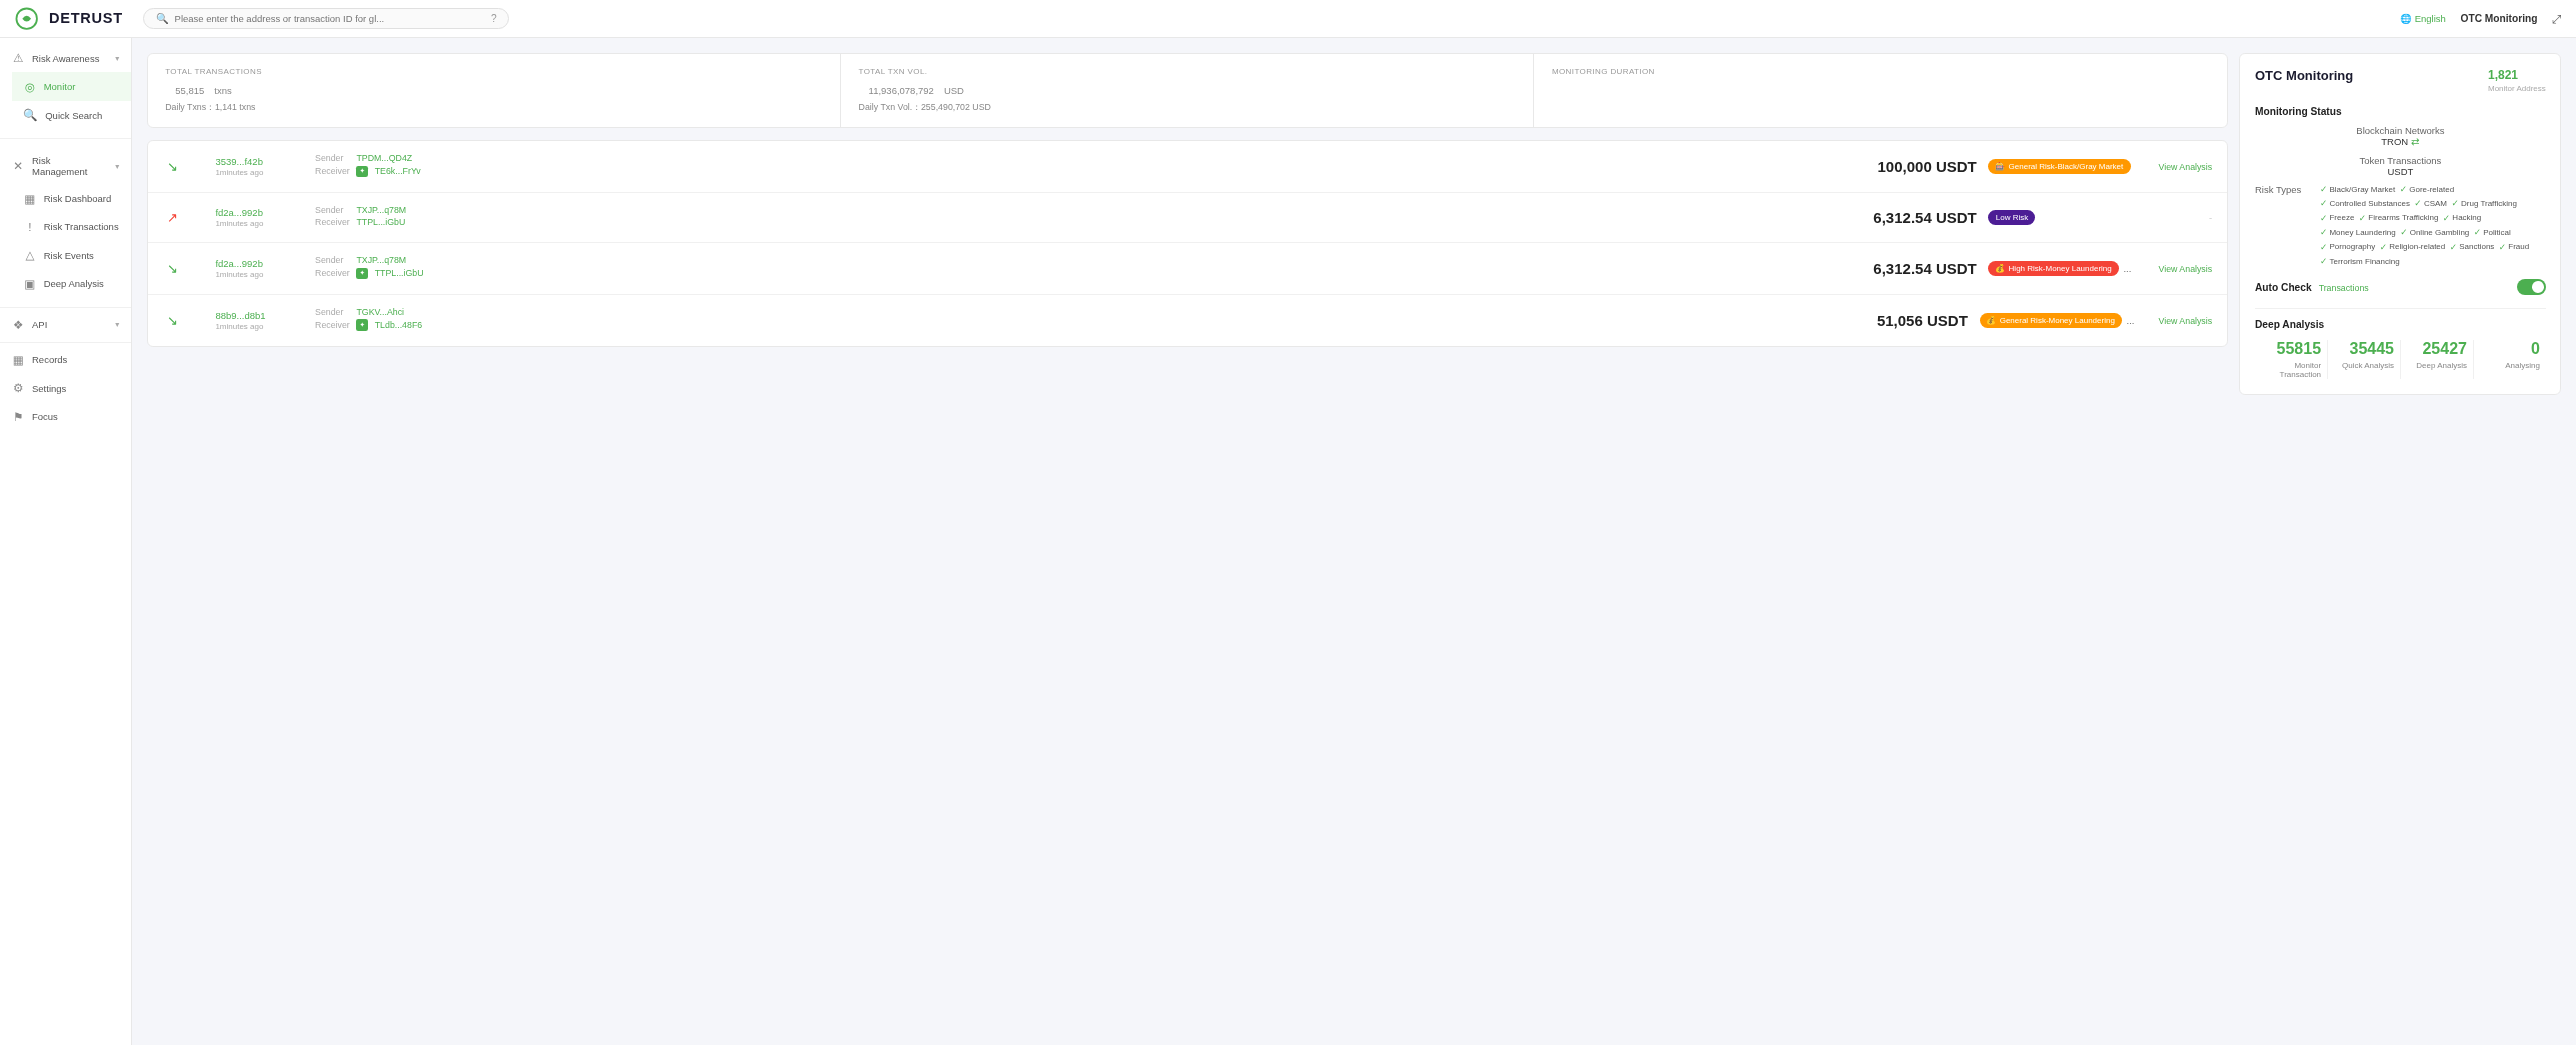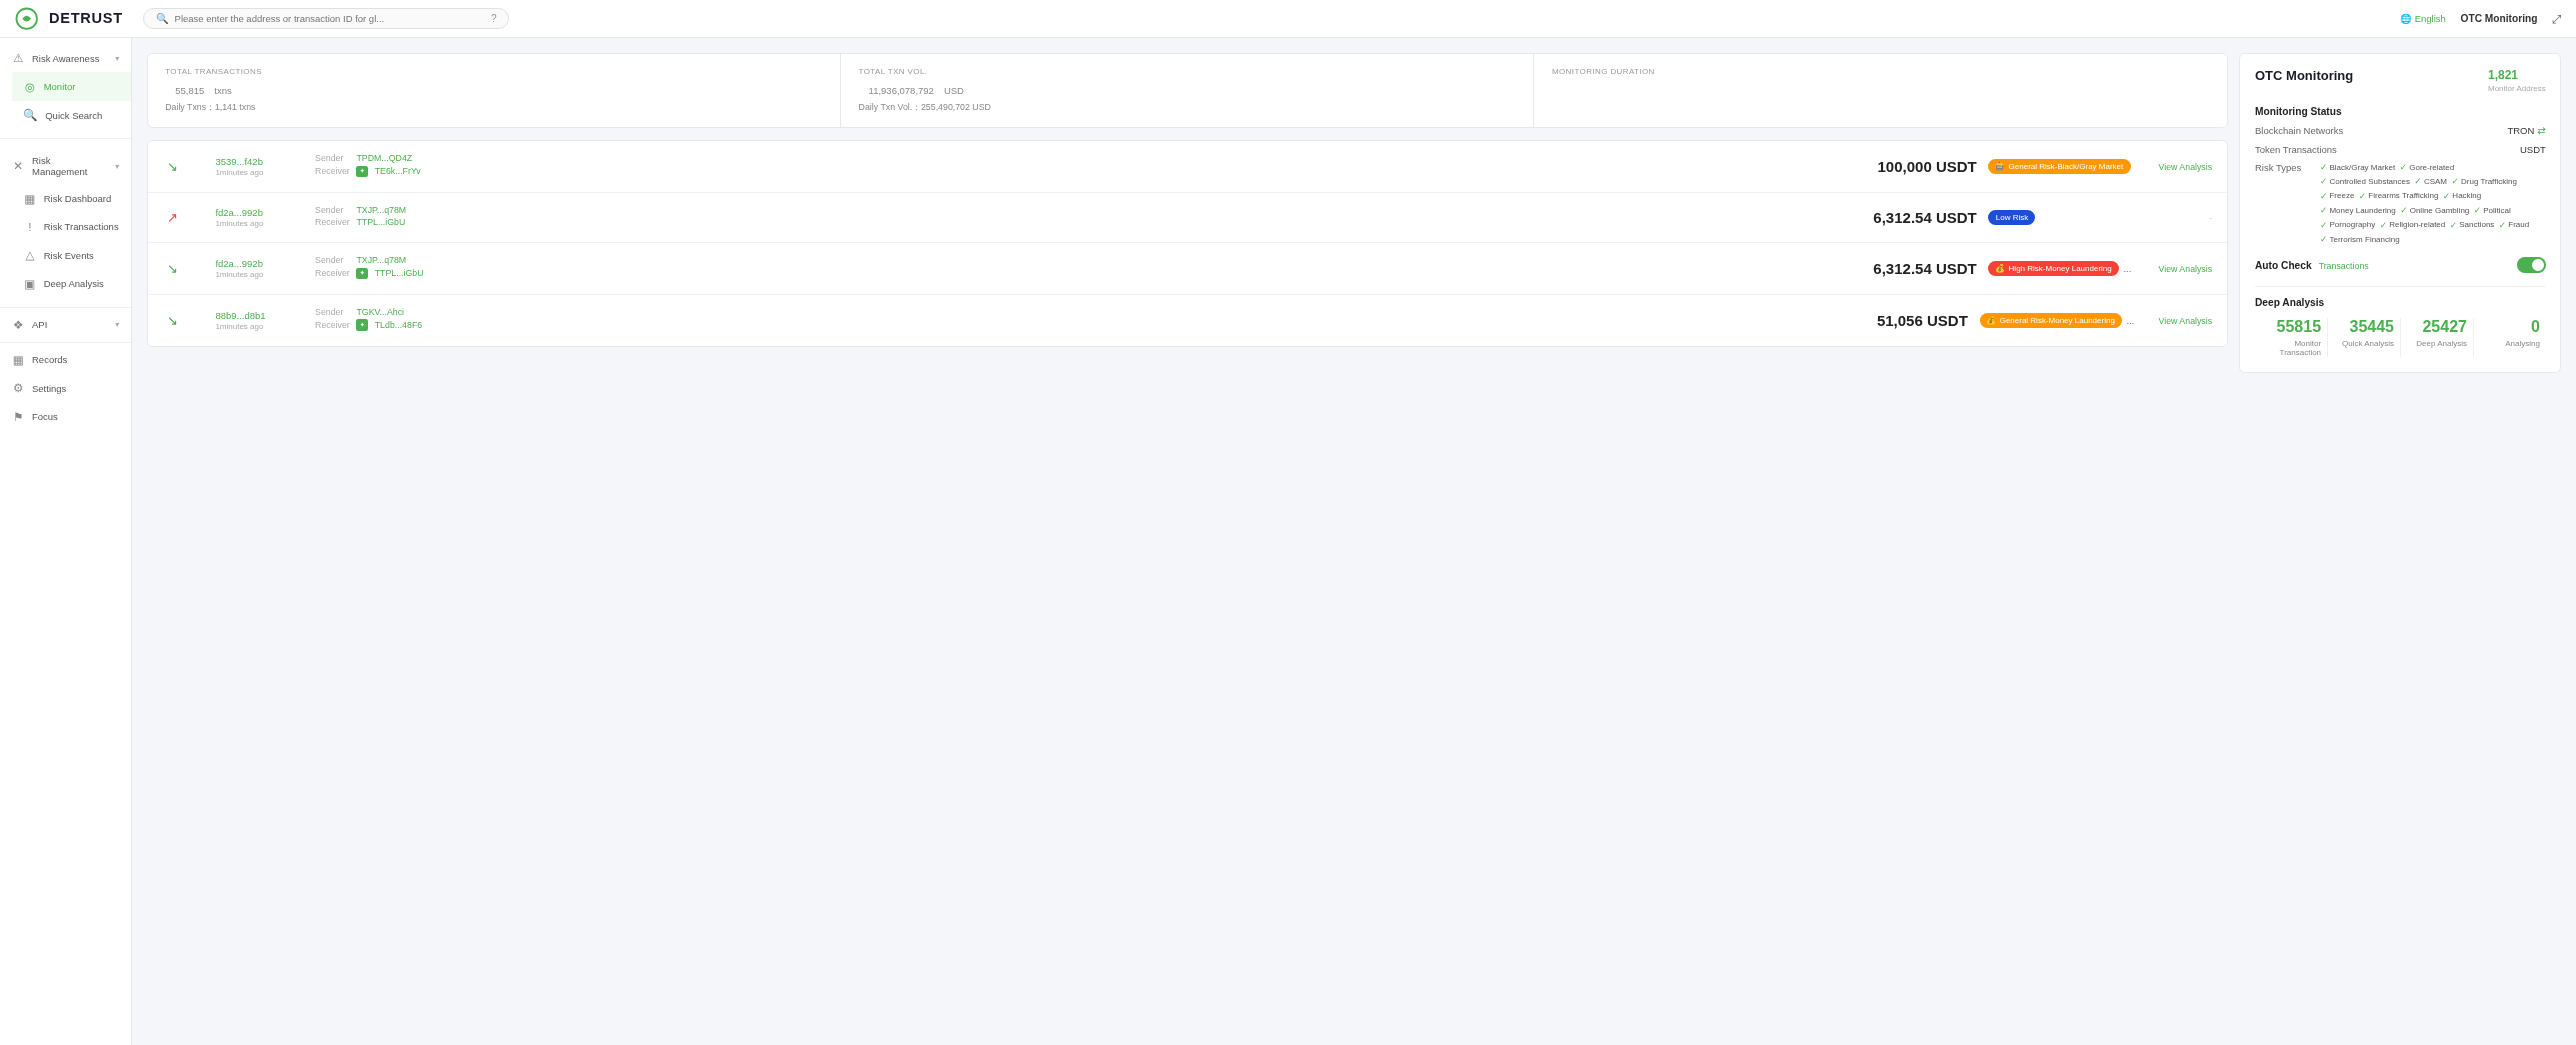--- a/index.html
+++ b/index.html
@@ -83,36 +83,36 @@
     .txn-time { color: #aaa; font-size: 8px; margin-top: 1.5px; }
     .txn-parties { flex: 1; }
     .party-row { display: flex; align-items: center; gap: 4.4px; margin-bottom: 2.9px; font-size: 8.8px; color: #666; }
     .party-label { color: #aaa; width: 37px; flex-shrink: 0; }
     .party-addr { color: #4caf50; cursor: pointer; }
     .addr-icon { display: inline-flex; align-items: center; justify-content: center; width: 11.7px; height: 11.7px; background: #4caf50; border-radius: 2.2px; color: #fff; font-size: 6.6px; margin-right: 2.2px; }
     .txn-amount { min-width: 95px; text-align: right; font-size: 15px; font-weight: 600; color: #222; }
     .txn-tags { min-width: 146px; display: flex; align-items: center; gap: 4.4px; flex-wrap: wrap; }
     .tag { display: inline-flex; align-items: center; gap: 2.9px; padding: 2.9px 7.3px; border-radius: 8.8px; font-size: 8px; font-weight: 500; }
     .tag-orange { background: #ff9800; color: #fff; }
-    .tag-green { background: #1d4ed8; color: #fff; }
+    .tag-green { background: #4c1d95; color: #fff; }
     .tag-red { background: #f44336; color: #fff; }
     .tag-more { color: #666; cursor: pointer; }
     .txn-action { min-width: 66px; text-align: right; }
     .view-link { color: #4caf50; font-size: 8.8px; cursor: pointer; font-weight: 500; }
     .dash { color: #ccc; }
 
     
     .right-panel { background: #fff; border-radius: 5.9px; border: 0.7px solid #e8e8e8; padding: 14.6px; }
     .panel-header { display: flex; justify-content: space-between; align-items: flex-start; margin-bottom: 13px; }
     .panel-title { font-size: 13px; font-weight: 700; color: #1a1a2e; }
     .panel-count { font-size: 12px; font-weight: 700; color: #4caf50; }
     .panel-subtitle { font-size: 8px; color: #aaa; text-align: right; margin-top: 1.5px; }
 
     .section-title { font-size: 10.2px; font-weight: 700; color: #222; margin-bottom: 8.8px; }
-    .info-row { display: flex; justify-content: space-between; align-items: center; margin-bottom: 7.3px; font-size: 9.5px; }
+    .info-row { display: flex; justify-content: center; align-items: center; margin-bottom: 7.3px; font-size: 9.5px; flex-direction: column; }
     .info-key { color: #666; }
     .info-val { color: #333; font-weight: 500; display: flex; align-items: center; gap: 2.9px; }
     .refresh-icon { color: #4caf50; cursor: pointer; font-size: 10.2px; }
 
     .risk-types-section { margin-bottom: 13px; }
     .risk-tags { display: flex; flex-wrap: wrap; gap: 4.4px; flex: 1; }
     .risk-tag { display: inline-flex; align-items: center; gap: 2.2px; font-size: 8px; color: #555; }
     .risk-tag-check { color: #4caf50; font-size: 8.8px; }
 
     .auto-check-row { display: flex; align-items: center; justify-content: space-between; margin-bottom: 13px; }

